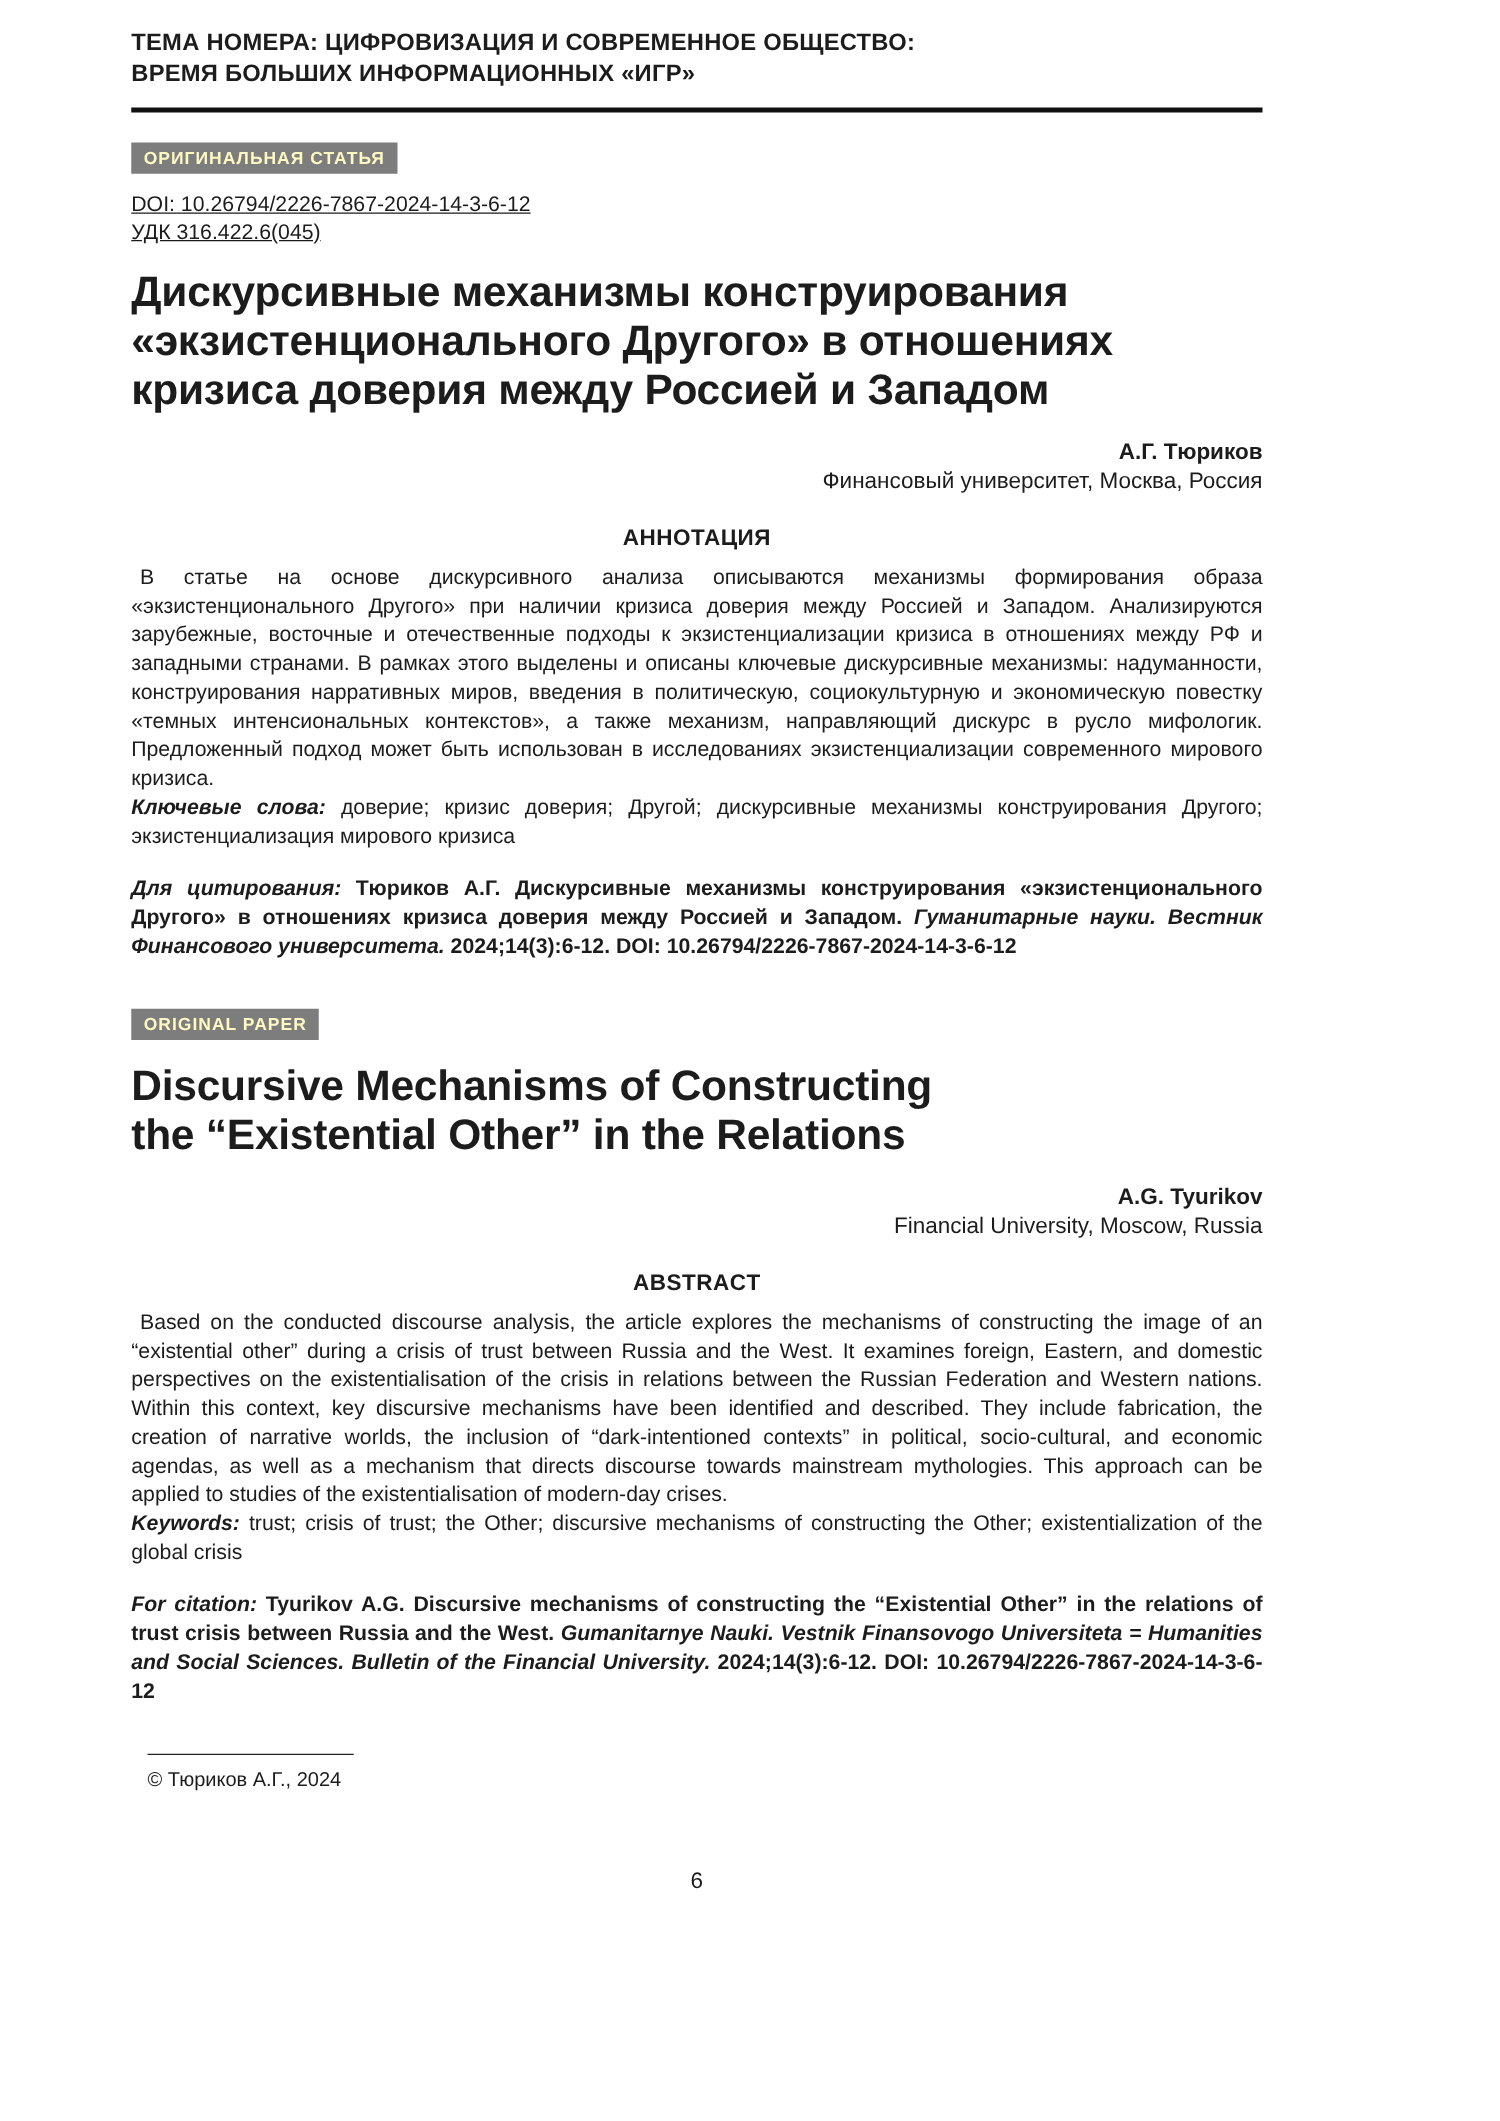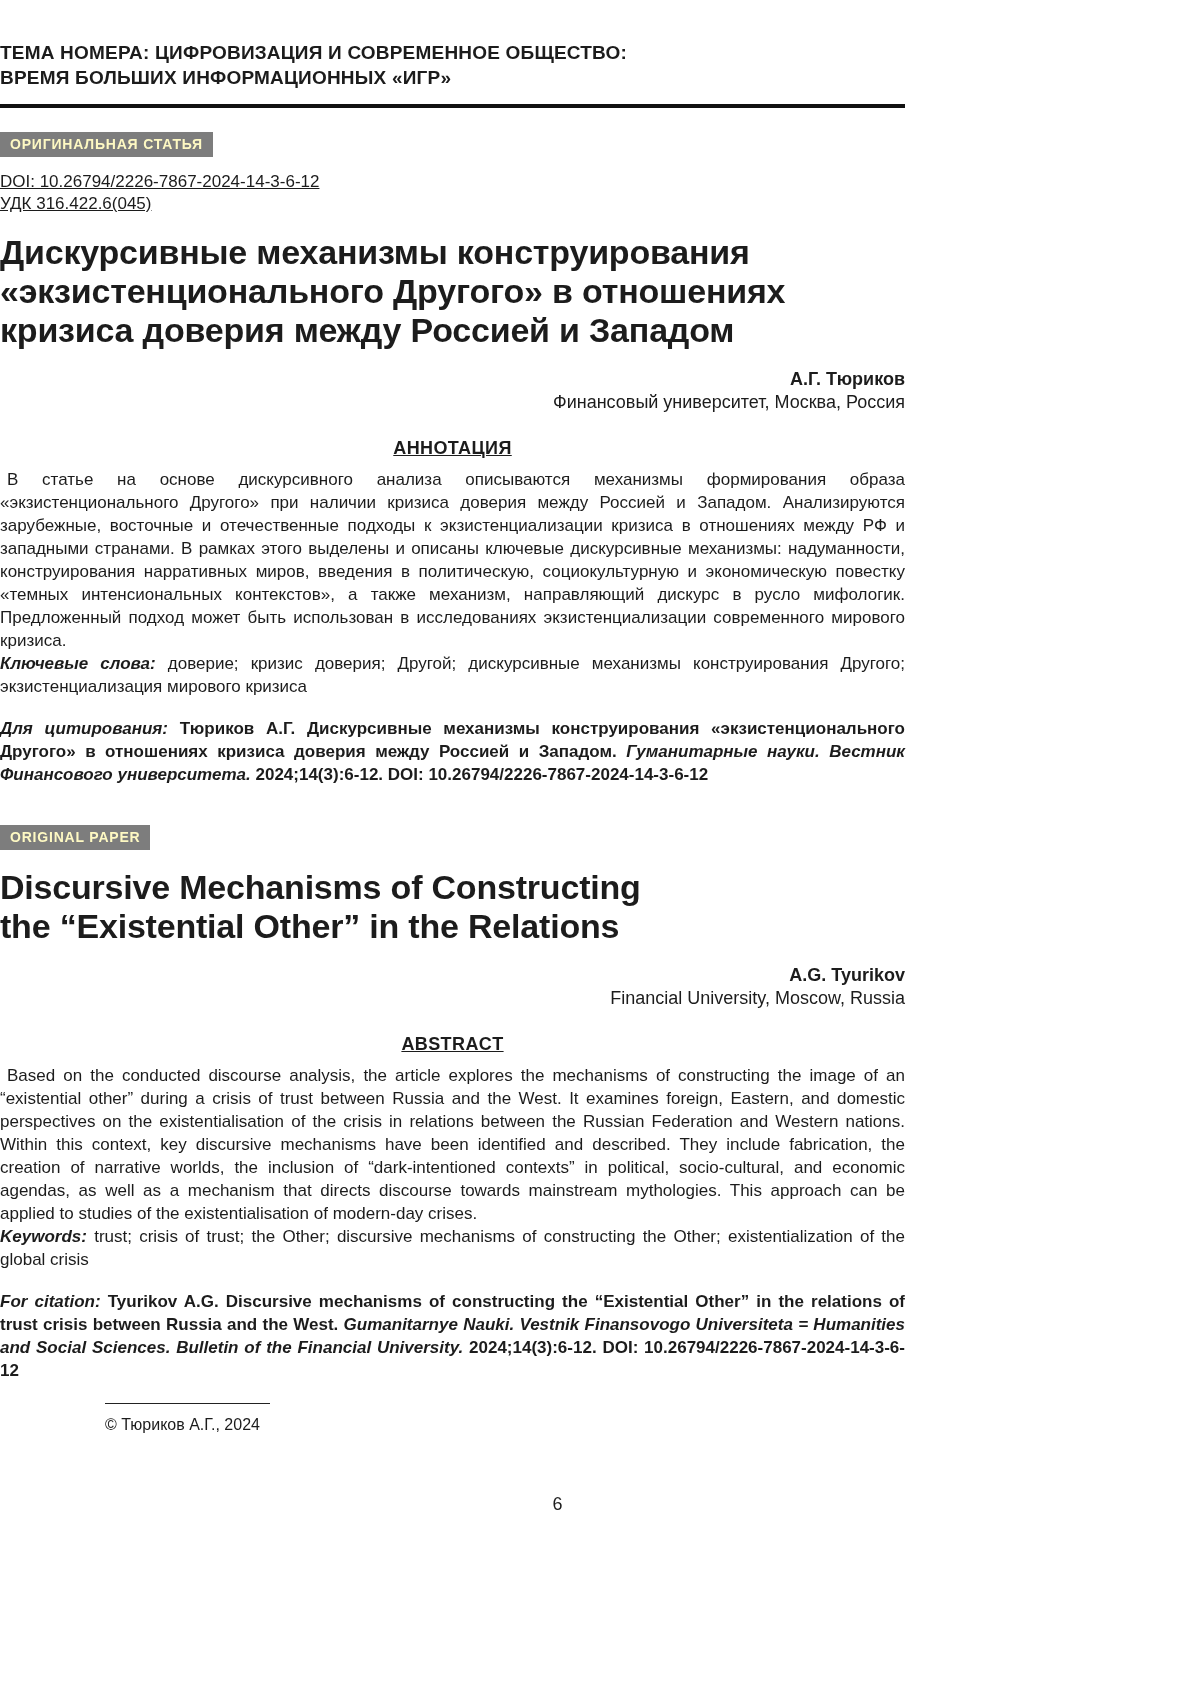--- a/index.html
+++ b/index.html
@@ -7,21 +7,22 @@
     width: 1200px;
     height: 1697px;
     background: #ffffff;
     color: #1c1c1c;
     font-family: "Liberation Sans", sans-serif;
     position: relative;
     overflow: hidden;
   }
   .page {
     width: 905px;
-    padding-top: 40px;
+    margin-left: 105px;
+    padding-top: 22px;
   }
   .kicker {
     font-weight: 700;
     font-size: 19px;
     line-height: 25px;
     letter-spacing: 0.2px;
   }
   .rule {
     height: 4px;
     background: #111111;
@@ -56,42 +57,41 @@
     line-height: 23px;
     margin-top: 4px;
   }
   .byline .author { font-weight: 700; text-align: right; }
   .section-heading {
     text-align: center;
     font-weight: 700;
     font-size: 18px;
     letter-spacing: 0.4px;
     margin: 24px 0 9px 0;
-    text-decoration: underline;
   }
   .body-text {
     font-size: 17px;
     line-height: 23px;
     text-align: justify;
     margin: 0;
   }
   .abstract { text-indent: 7px; }
   .bi { font-weight: 700; font-style: italic; }
   .citation {
     font-size: 17px;
     line-height: 23px;
     text-align: justify;
     font-weight: 700;
     margin-top: 19px;
   }
   .citation .label, .citation .journal { font-style: italic; }
   .footer {
     position: absolute;
     top: 1403px;
-    left: 105px;
+    left: 118px;
     font-size: 16px;
     line-height: 21px;
   }
   .footer-rule {
     width: 165px;
     border-top: 1px solid #222222;
     margin-bottom: 10px;
   }
   .page-number {
     position: absolute;

